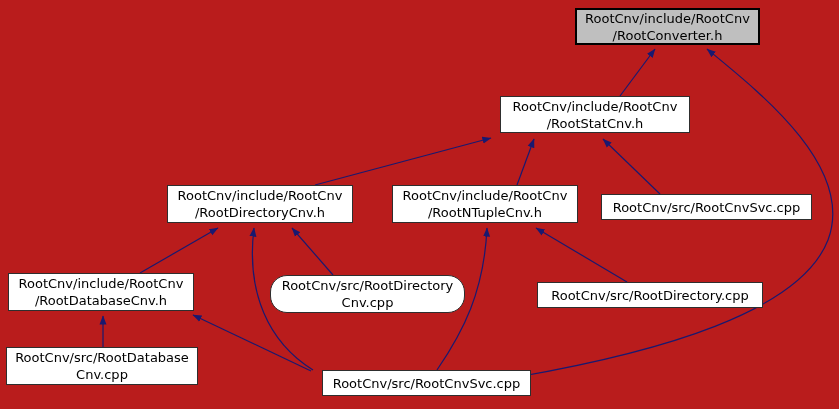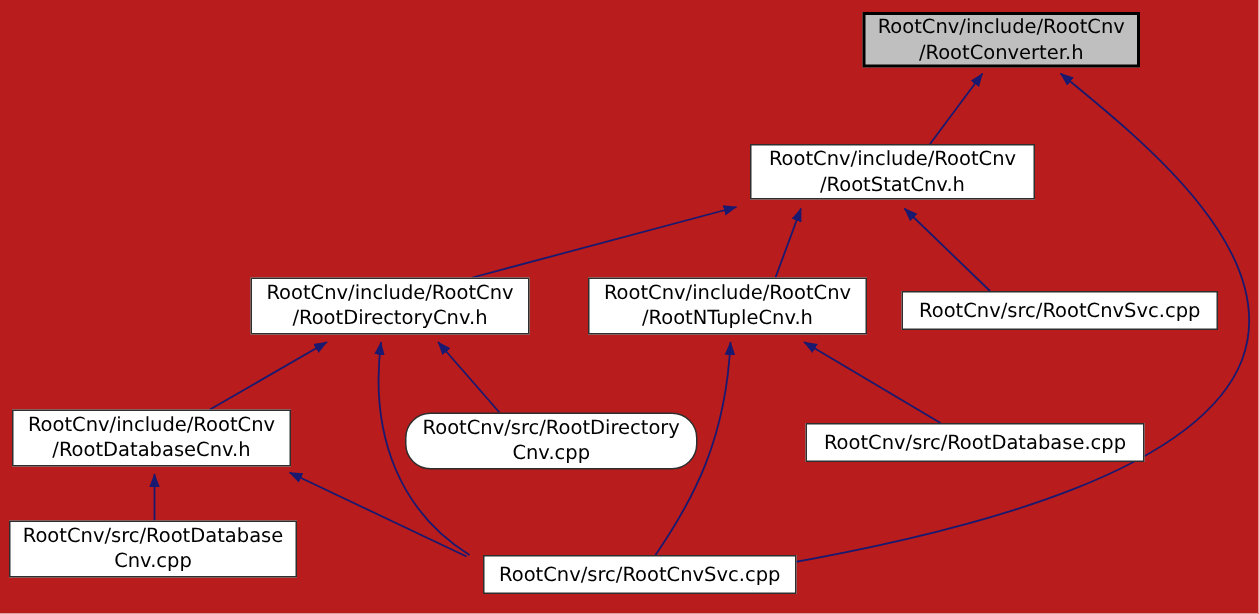--- a/index.html
+++ b/index.html
@@ -69,20 +69,20 @@
 /RootNTupleCnv.h</div>
 
   <div class="node" style="left:601px;top:194px;width:211px;height:26px;">RootCnv/src/RootCnvSvc.cpp</div>
 
   <div class="node" style="left:8px;top:273px;width:186px;height:38px;">RootCnv/include/RootCnv
 /RootDatabaseCnv.h</div>
 
   <div class="node" style="left:270px;top:275px;width:195px;height:38px;border-radius:17px;">RootCnv/src/RootDirectory
 Cnv.cpp</div>
 
-  <div class="node" style="left:537px;top:282px;width:226px;height:26px;">RootCnv/src/RootDatabase.cpp</div>
+  <div class="node" style="left:537px;top:282px;width:226px;height:26px;">RootCnv/src/RootDirectory.cpp</div>
 
   <div class="node" style="left:6px;top:347px;width:192px;height:38px;">RootCnv/src/RootDatabase
 Cnv.cpp</div>
 
   <div class="node" style="left:308px;top:370px;width:209px;height:26px;margin-left:14px;">RootCnv/src/RootCnvSvc.cpp</div>
 
 </div>
 
 </body></html>

